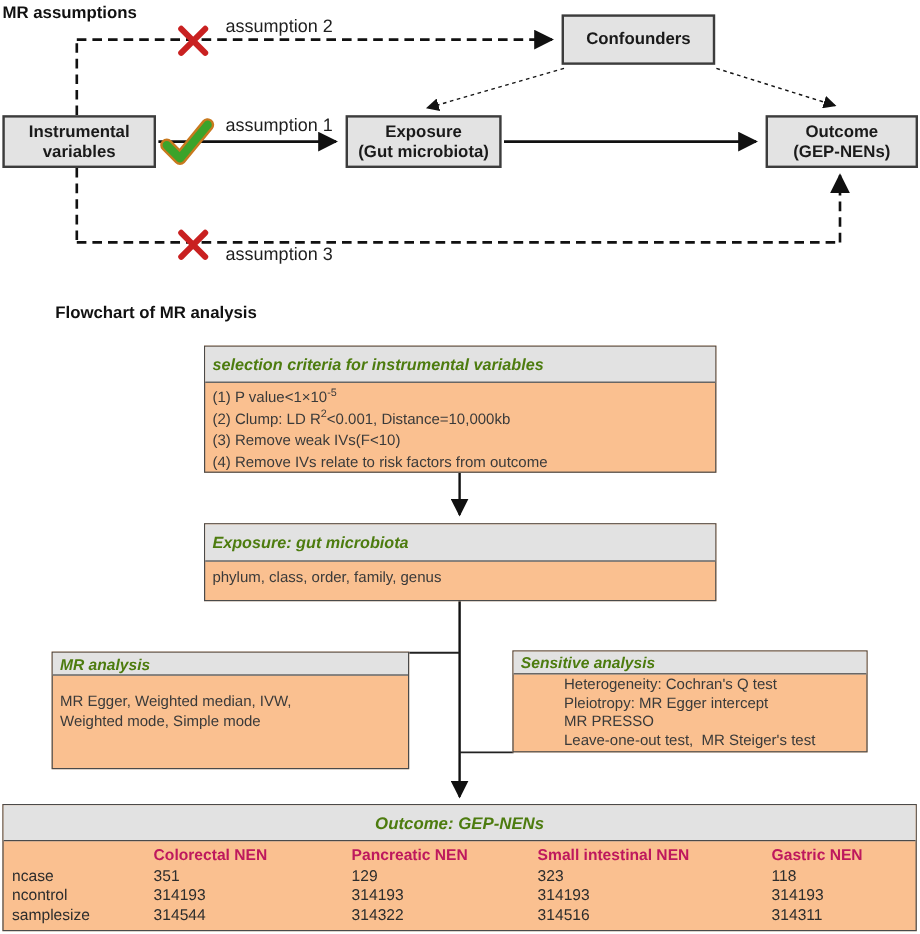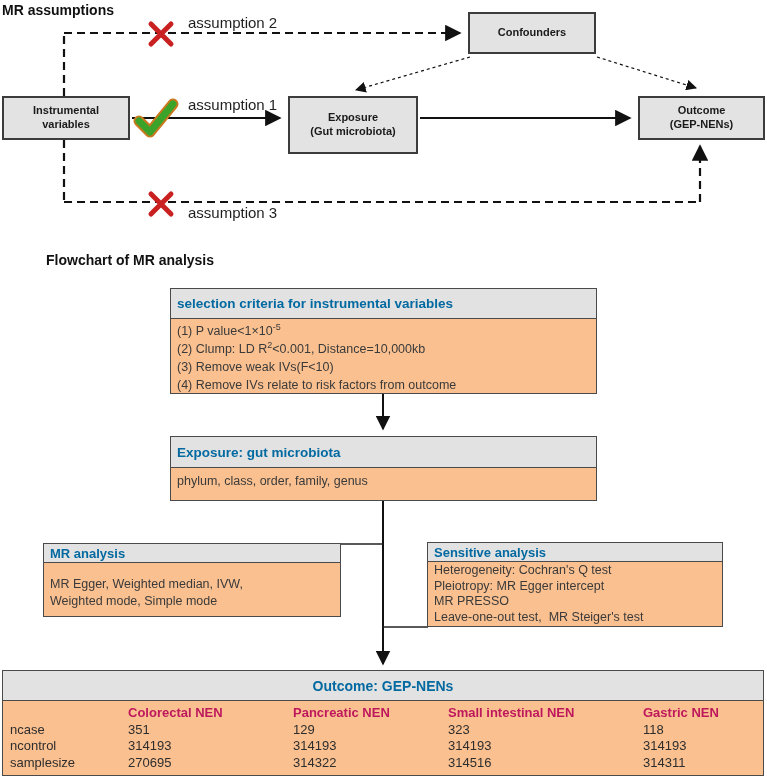--- a/index.html
+++ b/index.html
@@ -3,27 +3,27 @@
 <meta charset="utf-8">
 <style>
   html,body{margin:0;padding:0;background:#fff;}
   .canvas{position:relative;width:767px;height:778px;background:#fff;overflow:hidden;
           font-family:"Liberation Sans","DejaVu Sans",sans-serif;color:#1a1a1a;}
   .layer{position:absolute;left:0;top:0;pointer-events:none;}
   .section-title{position:absolute;font-weight:bold;font-size:14px;color:#111;}
   
   .node{position:absolute;background:#e3e3e3;border:2px solid #3c3c3c;box-sizing:border-box;
         display:flex;flex-direction:column;align-items:center;justify-content:center;
-        font-weight:bold;font-size:11px;line-height:1.25;text-align:left;z-index:2;}
+        font-weight:bold;font-size:14px;line-height:1.25;text-align:left;z-index:2;}
   .assumption-label{position:absolute;font-size:15px;color:#1f1f1f;z-index:2;}
   .icon-abs{position:absolute;z-index:3;}
   
   .panel{position:absolute;border:1.6px solid #4a4a4a;box-sizing:border-box;background:#FAC090;z-index:2;}
   .panel-header{background:#e2e2e2;border-bottom:1.6px solid #4a4a4a;box-sizing:border-box;
-        font-weight:bold;font-size:13.5px;display:flex;align-items:center;padding:0 6px;color:#0369a1;}
+        font-weight:bold;font-size:13.5px;display:flex;align-items:center;padding:0 6px;color:#4d7c0f;font-style:italic;}
   .panel-body{box-sizing:border-box;font-size:12.5px;color:#3a3a3a;padding:3px 6px;}
   .panel-body .ln{white-space:pre-wrap;line-height:18px;}
   .panel-body sup{font-size:9px;line-height:0;}
   .hdr-center{justify-content:center;font-size:14px;}
   
   .outcome-grid{display:grid;grid-template-columns:118px 165px 155px 195px auto;
         padding:4px 0 0 7px;font-size:13px;line-height:16.5px;color:#2d2d2d;}
   .outcome-grid .colhead{font-weight:bold;color:#be185d;}
 </style>
 </head>
@@ -61,21 +61,21 @@
     <path d="M383,627 L428,627" stroke="#222" stroke-width="1.6" fill="none"></path>
   </svg>
 
   <div class="section-title" style="left:2px;top:2px;">MR assumptions</div>
 
   <div class="node" style="left:2px;top:96px;width:128px;height:44px;">
     <span>Instrumental</span>
     <span>variables</span>
   </div>
 
-  <div class="node" style="left:288px;top:96px;width:130px;height:58px;">
+  <div class="node" style="left:288px;top:96px;width:130px;height:44px;">
     <span>Exposure</span>
     <span>(Gut microbiota)</span>
   </div>
 
   <div class="node" style="left:468px;top:12px;width:128px;height:42px;">
     <span>Confounders</span>
   </div>
 
   <div class="node" style="left:638px;top:96px;width:127px;height:44px;">
     <span>Outcome</span>
@@ -107,31 +107,31 @@
       <div class="ln"><span>(3) Remove weak IVs(F&lt;10)</span><sup></sup><span></span></div>
       <div class="ln"><span>(4) Remove IVs relate to risk factors from outcome</span><sup></sup><span></span></div>
     </div>
   </div>
 
   <div class="panel" style="left:170px;top:436px;width:427px;height:65px;">
     <div class="panel-header" style="height:31px;">Exposure: gut microbiota</div>
     <div class="panel-body" style="padding-top:6px;">phylum, class, order, family, genus</div>
   </div>
 
-  <div class="panel" style="left:43px;top:543px;width:298px;height:74px;">
+  <div class="panel" style="left:43px;top:543px;width:298px;height:98px;">
     <div class="panel-header" style="height:19px;font-size:13px;">MR analysis</div>
     <div class="panel-body" style="padding-top:13px;">
       <div class="ln" style="line-height:17px;">MR Egger, Weighted median, IVW,</div>
       <div class="ln" style="line-height:17px;">Weighted mode, Simple mode</div>
     </div>
   </div>
 
   <div class="panel" style="left:427px;top:542px;width:296px;height:85px;">
     <div class="panel-header" style="height:19px;font-size:13px;">Sensitive analysis</div>
-    <div class="panel-body" style="padding-top:1px;">
+    <div class="panel-body" style="padding-top:1px;margin-left:36px;">
       <div class="ln" style="line-height:15.5px;">Heterogeneity: Cochran's Q test</div>
       <div class="ln" style="line-height:15.5px;">Pleiotropy: MR Egger intercept</div>
       <div class="ln" style="line-height:15.5px;">MR PRESSO</div>
       <div class="ln" style="line-height:15.5px;">Leave-one-out test,  MR Steiger's test</div>
     </div>
   </div>
 
   <div class="panel" style="left:2px;top:670px;width:762px;height:106px;">
     <div class="panel-header hdr-center" style="height:30px;">Outcome: GEP-NENs</div>
     <div class="panel-body outcome-grid" style="padding-right:0;">
@@ -147,20 +147,20 @@
       <div>323</div>
       <div>118</div>
 
       <div>ncontrol</div>
       <div>314193</div>
       <div>314193</div>
       <div>314193</div>
       <div>314193</div>
 
       <div>samplesize</div>
-      <div>270695</div>
+      <div>314544</div>
       <div>314322</div>
       <div>314516</div>
       <div>314311</div>
     </div>
   </div>
 
 </div>
 
 </body></html>

